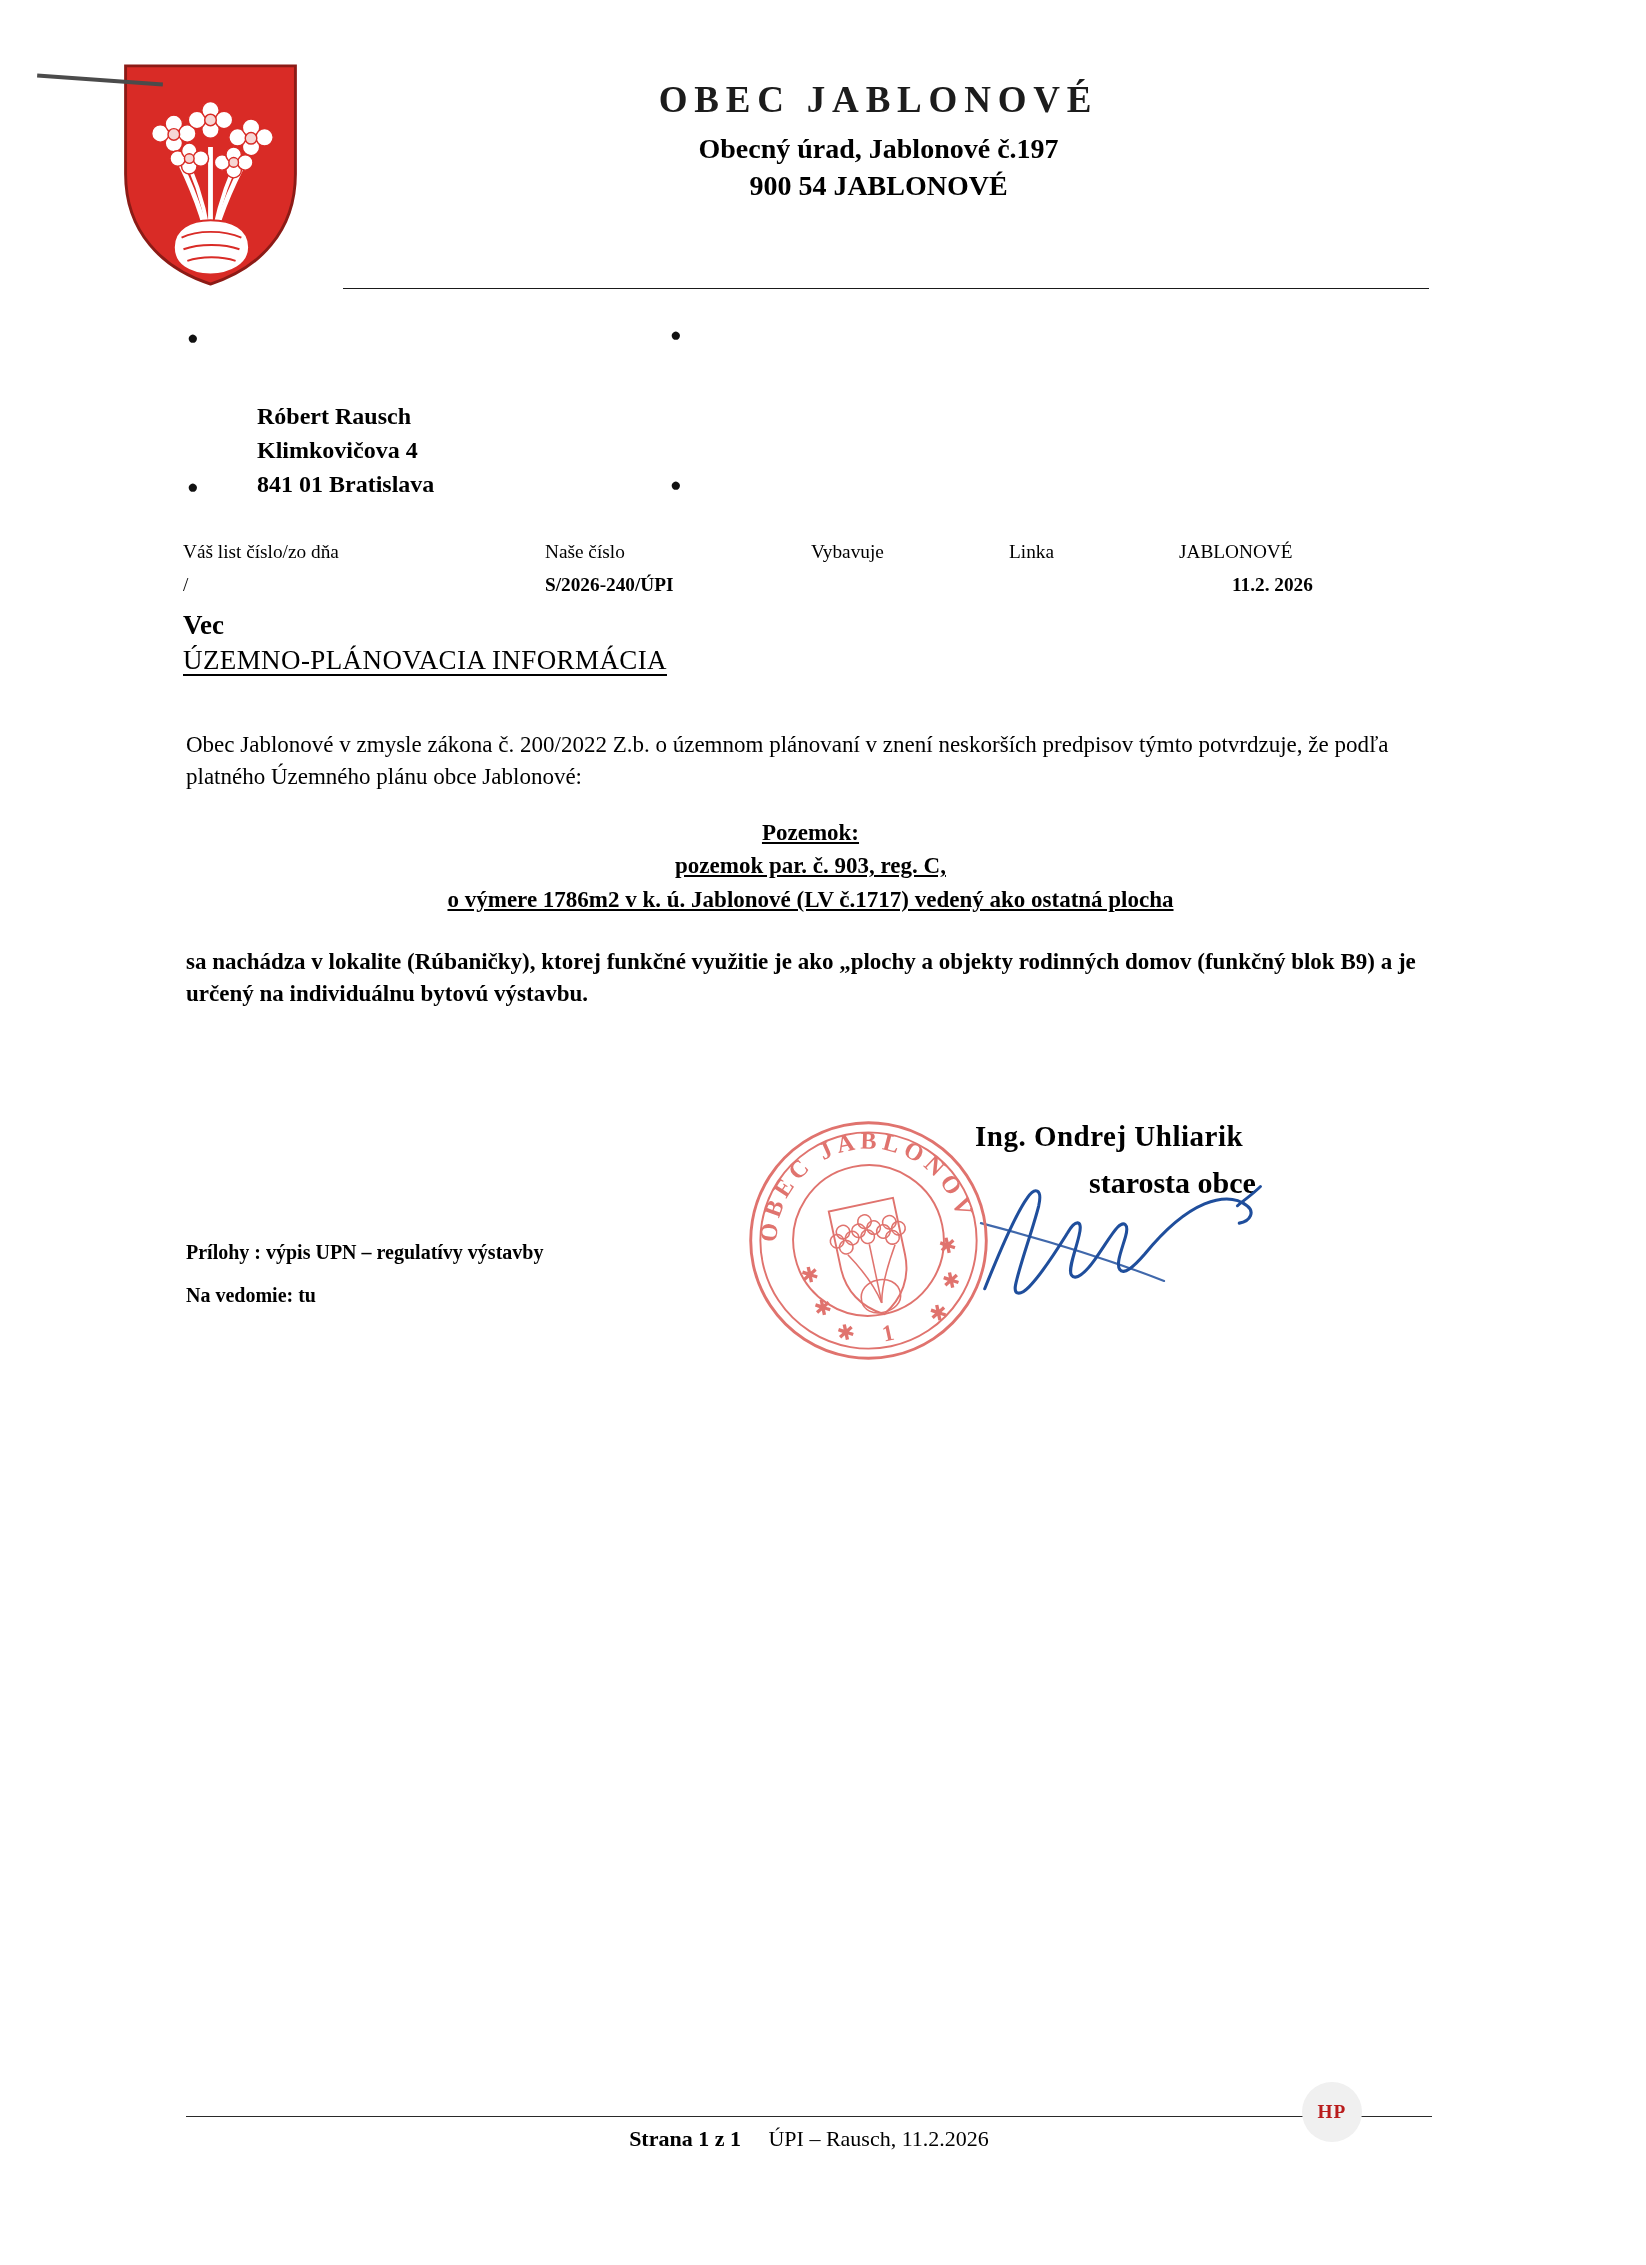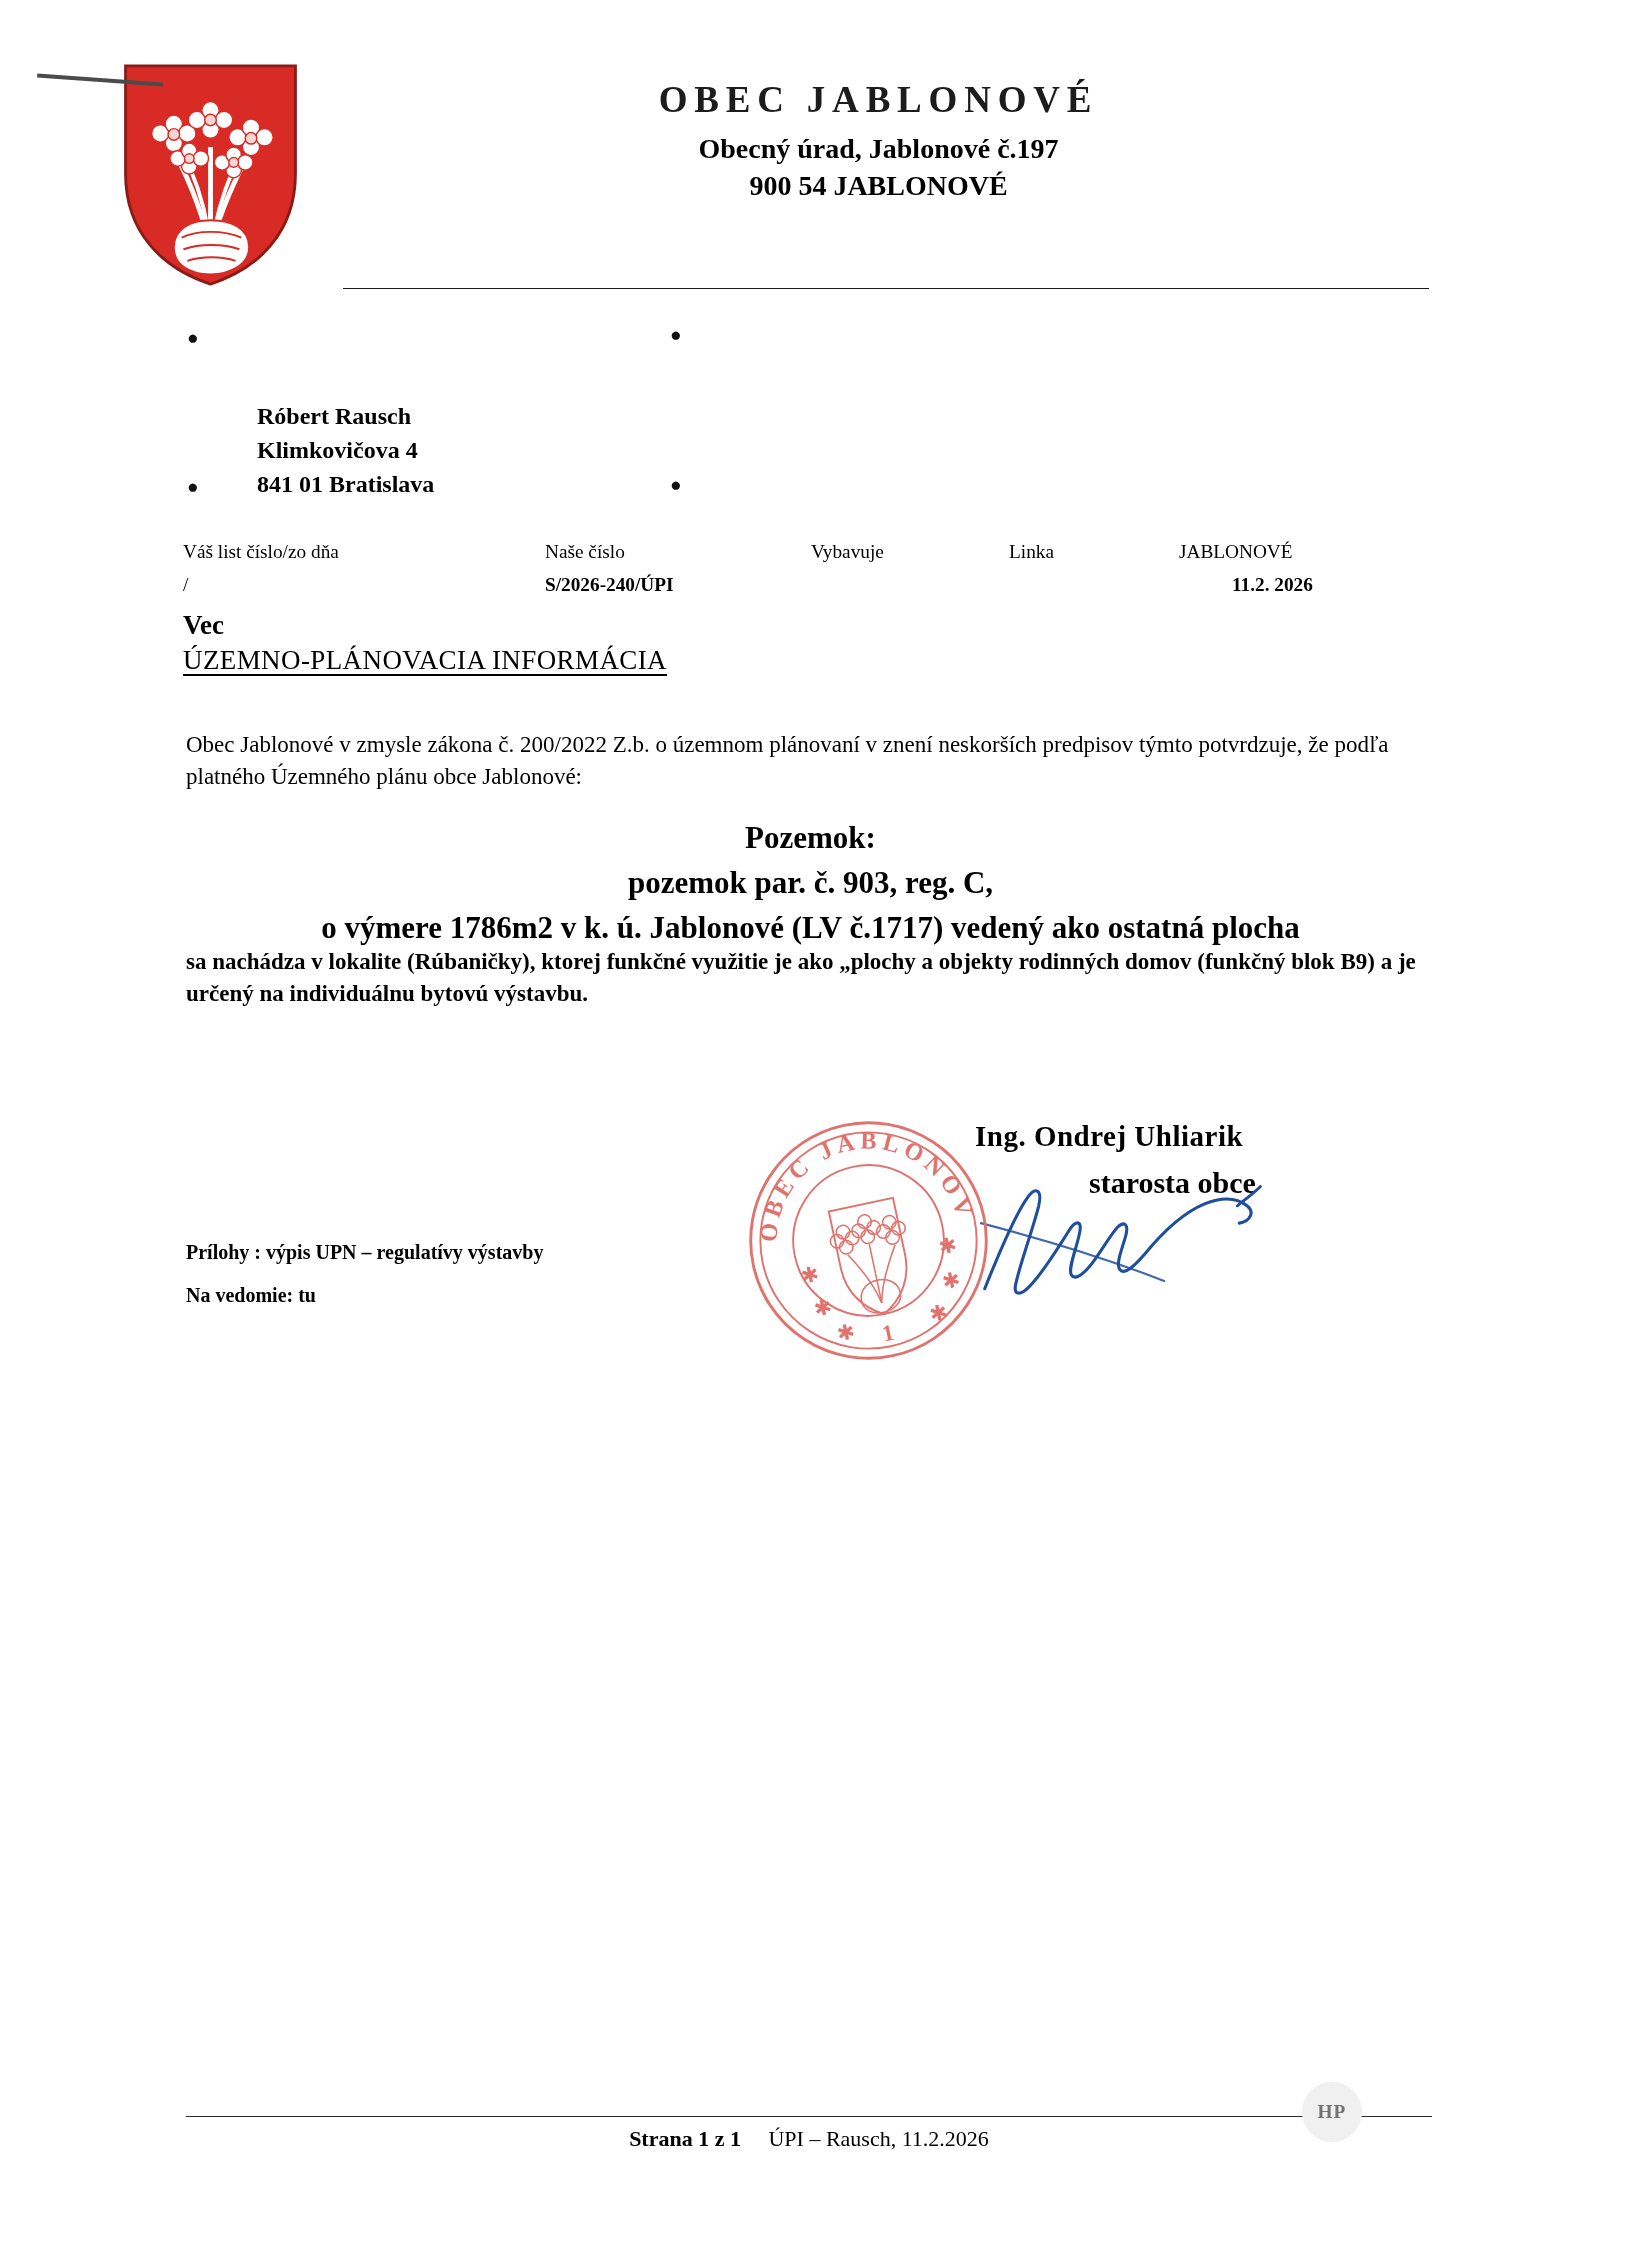--- a/index.html
+++ b/index.html
@@ -153,23 +153,24 @@
     left: 186px;
     top: 729px;
     width: 1246px;
   }
   .center-block {
     position: absolute;
     left: 183px;
     top: 816px;
     width: 1255px;
     text-align: center;
-    font-size: 31px;
+    font-size: 23px;
     font-weight: bold;
     line-height: 1.45;
+    text-decoration: underline;
   }
   .p-locality {
     left: 186px;
     top: 946px;
     width: 1246px;
     font-weight: bold;
   }
   .p-plan {
     left: 186px;
     top: 1052px;
@@ -240,21 +241,21 @@
   }
   .footer-text .bold { font-weight: bold; }
   .watermark {
     position: absolute;
     left: 1302px;
     top: 2082px;
     width: 60px;
     height: 60px;
     border-radius: 50%;
     background: #f0f0f0;
-    color: #737373;
+    color: #b91c1c;
     font-size: 19.3px;
     font-weight: bold;
     display: flex;
     align-items: center;
     justify-content: center;
     letter-spacing: 1px;
   }
 </style>
 </head>
 <body>

